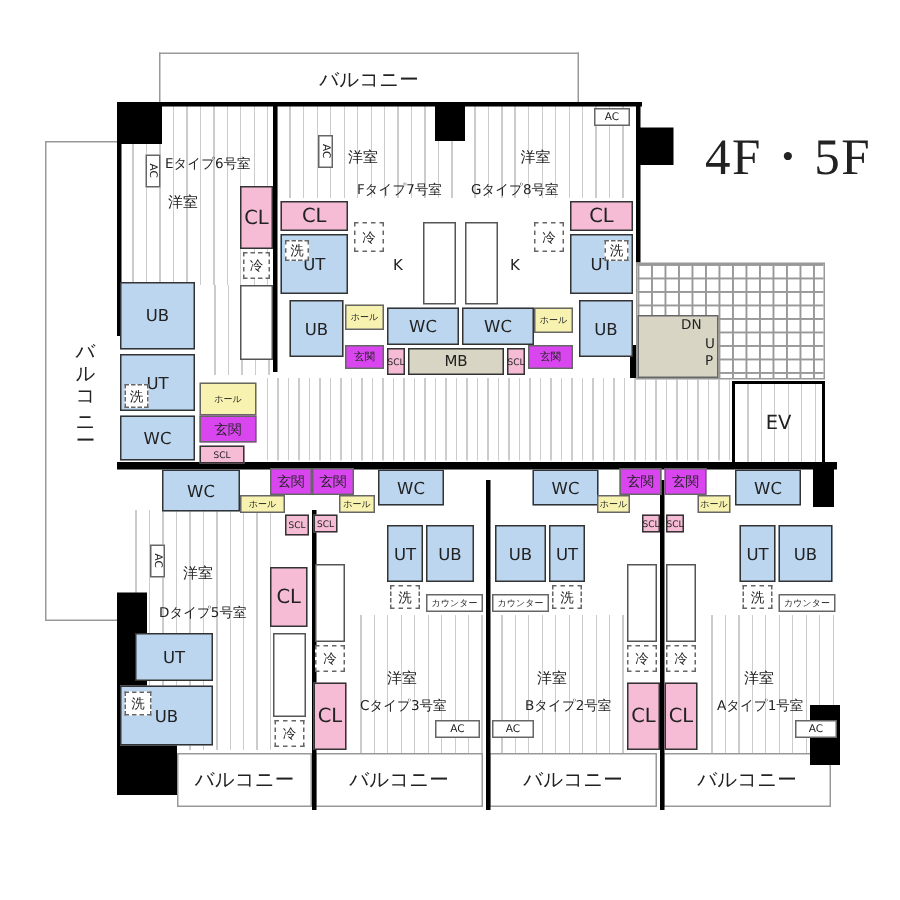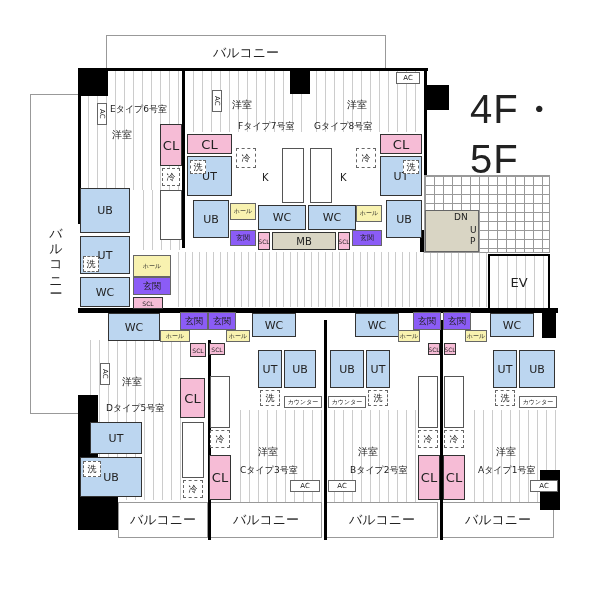--- a/index.html
+++ b/index.html
@@ -5,30 +5,30 @@
 *{box-sizing:border-box;margin:0;padding:0}
 body{width:600px;height:600px;background:#fff;position:relative;overflow:hidden;font-family:"DejaVu Sans",sans-serif;color:#222}
 .wall{position:absolute;background:#000}
 .bal{position:absolute;border:1.5px solid #999;background:#fff;display:flex;align-items:center;justify-content:center;font-size:13px;color:#222}
 .balv{position:absolute;border:1.5px solid #999;background:#fff;display:flex;align-items:center;justify-content:center;font-size:13px;writing-mode:vertical-rl;letter-spacing:2px}
 .flo{position:absolute;background:repeating-linear-gradient(90deg,#fff 0 8px,#ccc 8px 9px)}
 .hall{position:absolute;background:repeating-linear-gradient(90deg,#fff 0 6px,#ccc 6px 7px)}
 .blue{position:absolute;background:#bcd6f0;border:1.5px solid #333;display:flex;align-items:center;justify-content:center;font-size:11px}
 .pink{position:absolute;background:#f6bcd6;border:1.5px solid #333;display:flex;align-items:center;justify-content:center;font-size:13px}
 .yel{position:absolute;background:#f8f2b0;border:1px solid #666;display:flex;align-items:center;justify-content:center;font-size:6px}
-.gen{position:absolute;background:#8b5cf6;border:1px solid #666;display:flex;align-items:center;justify-content:center;font-size:9px}
+.gen{position:absolute;background:#d946ef;border:1px solid #666;display:flex;align-items:center;justify-content:center;font-size:9px}
 .scl{position:absolute;background:#f6bcd6;border:1px solid #333;display:flex;align-items:center;justify-content:center;font-size:6px}
 .rei{position:absolute;border:1px dashed #666;background:#fff;display:flex;align-items:center;justify-content:center;font-size:9px}
 .ac{position:absolute;border:1px solid #666;background:#fff;font-size:7px;display:flex;align-items:center;justify-content:center}
 .acv{position:absolute;border:1px solid #666;background:#fff;font-size:7px;writing-mode:vertical-rl;display:flex;align-items:center;justify-content:center;width:10px;height:22px}
 .kit{position:absolute;border:1px solid #555;background:#fff}
 .lbl{position:absolute;font-size:10px;white-space:nowrap}
 .sub{position:absolute;font-size:9px;white-space:nowrap}
 .cnt{position:absolute;border:1px solid #666;background:#fff;font-size:6px;display:flex;align-items:center;justify-content:center}
-.title{position:absolute;font-size:40px;font-family:Liberation Sans, sans-serif;letter-spacing:1px}
+.title{position:absolute;font-size:34px;font-family:Liberation Serif, serif;letter-spacing:1px}
 .stair{position:absolute;background-color:#fff;background-image:linear-gradient(#999 1px,transparent 1px),linear-gradient(90deg,#999 1px,transparent 1px);background-size:9px 9px;border:1px solid #999}
 .ev{position:absolute;background:repeating-linear-gradient(90deg,#fff 0 8px,#ccc 8px 9px);border:2px solid #000;display:flex;align-items:center;justify-content:center;font-size:13px}
 .mb{position:absolute;background:#d9d5c4;border:1.5px solid #333;display:flex;align-items:center;justify-content:center;font-size:10px}
 </style>
 </head>
 <body>
 
 <div class="title" style="left:470px;top:82px;">4F・5F</div>
 
 <div class="bal" style="left:106px;top:35px;width:280px;height:35px;border-bottom:none;">

